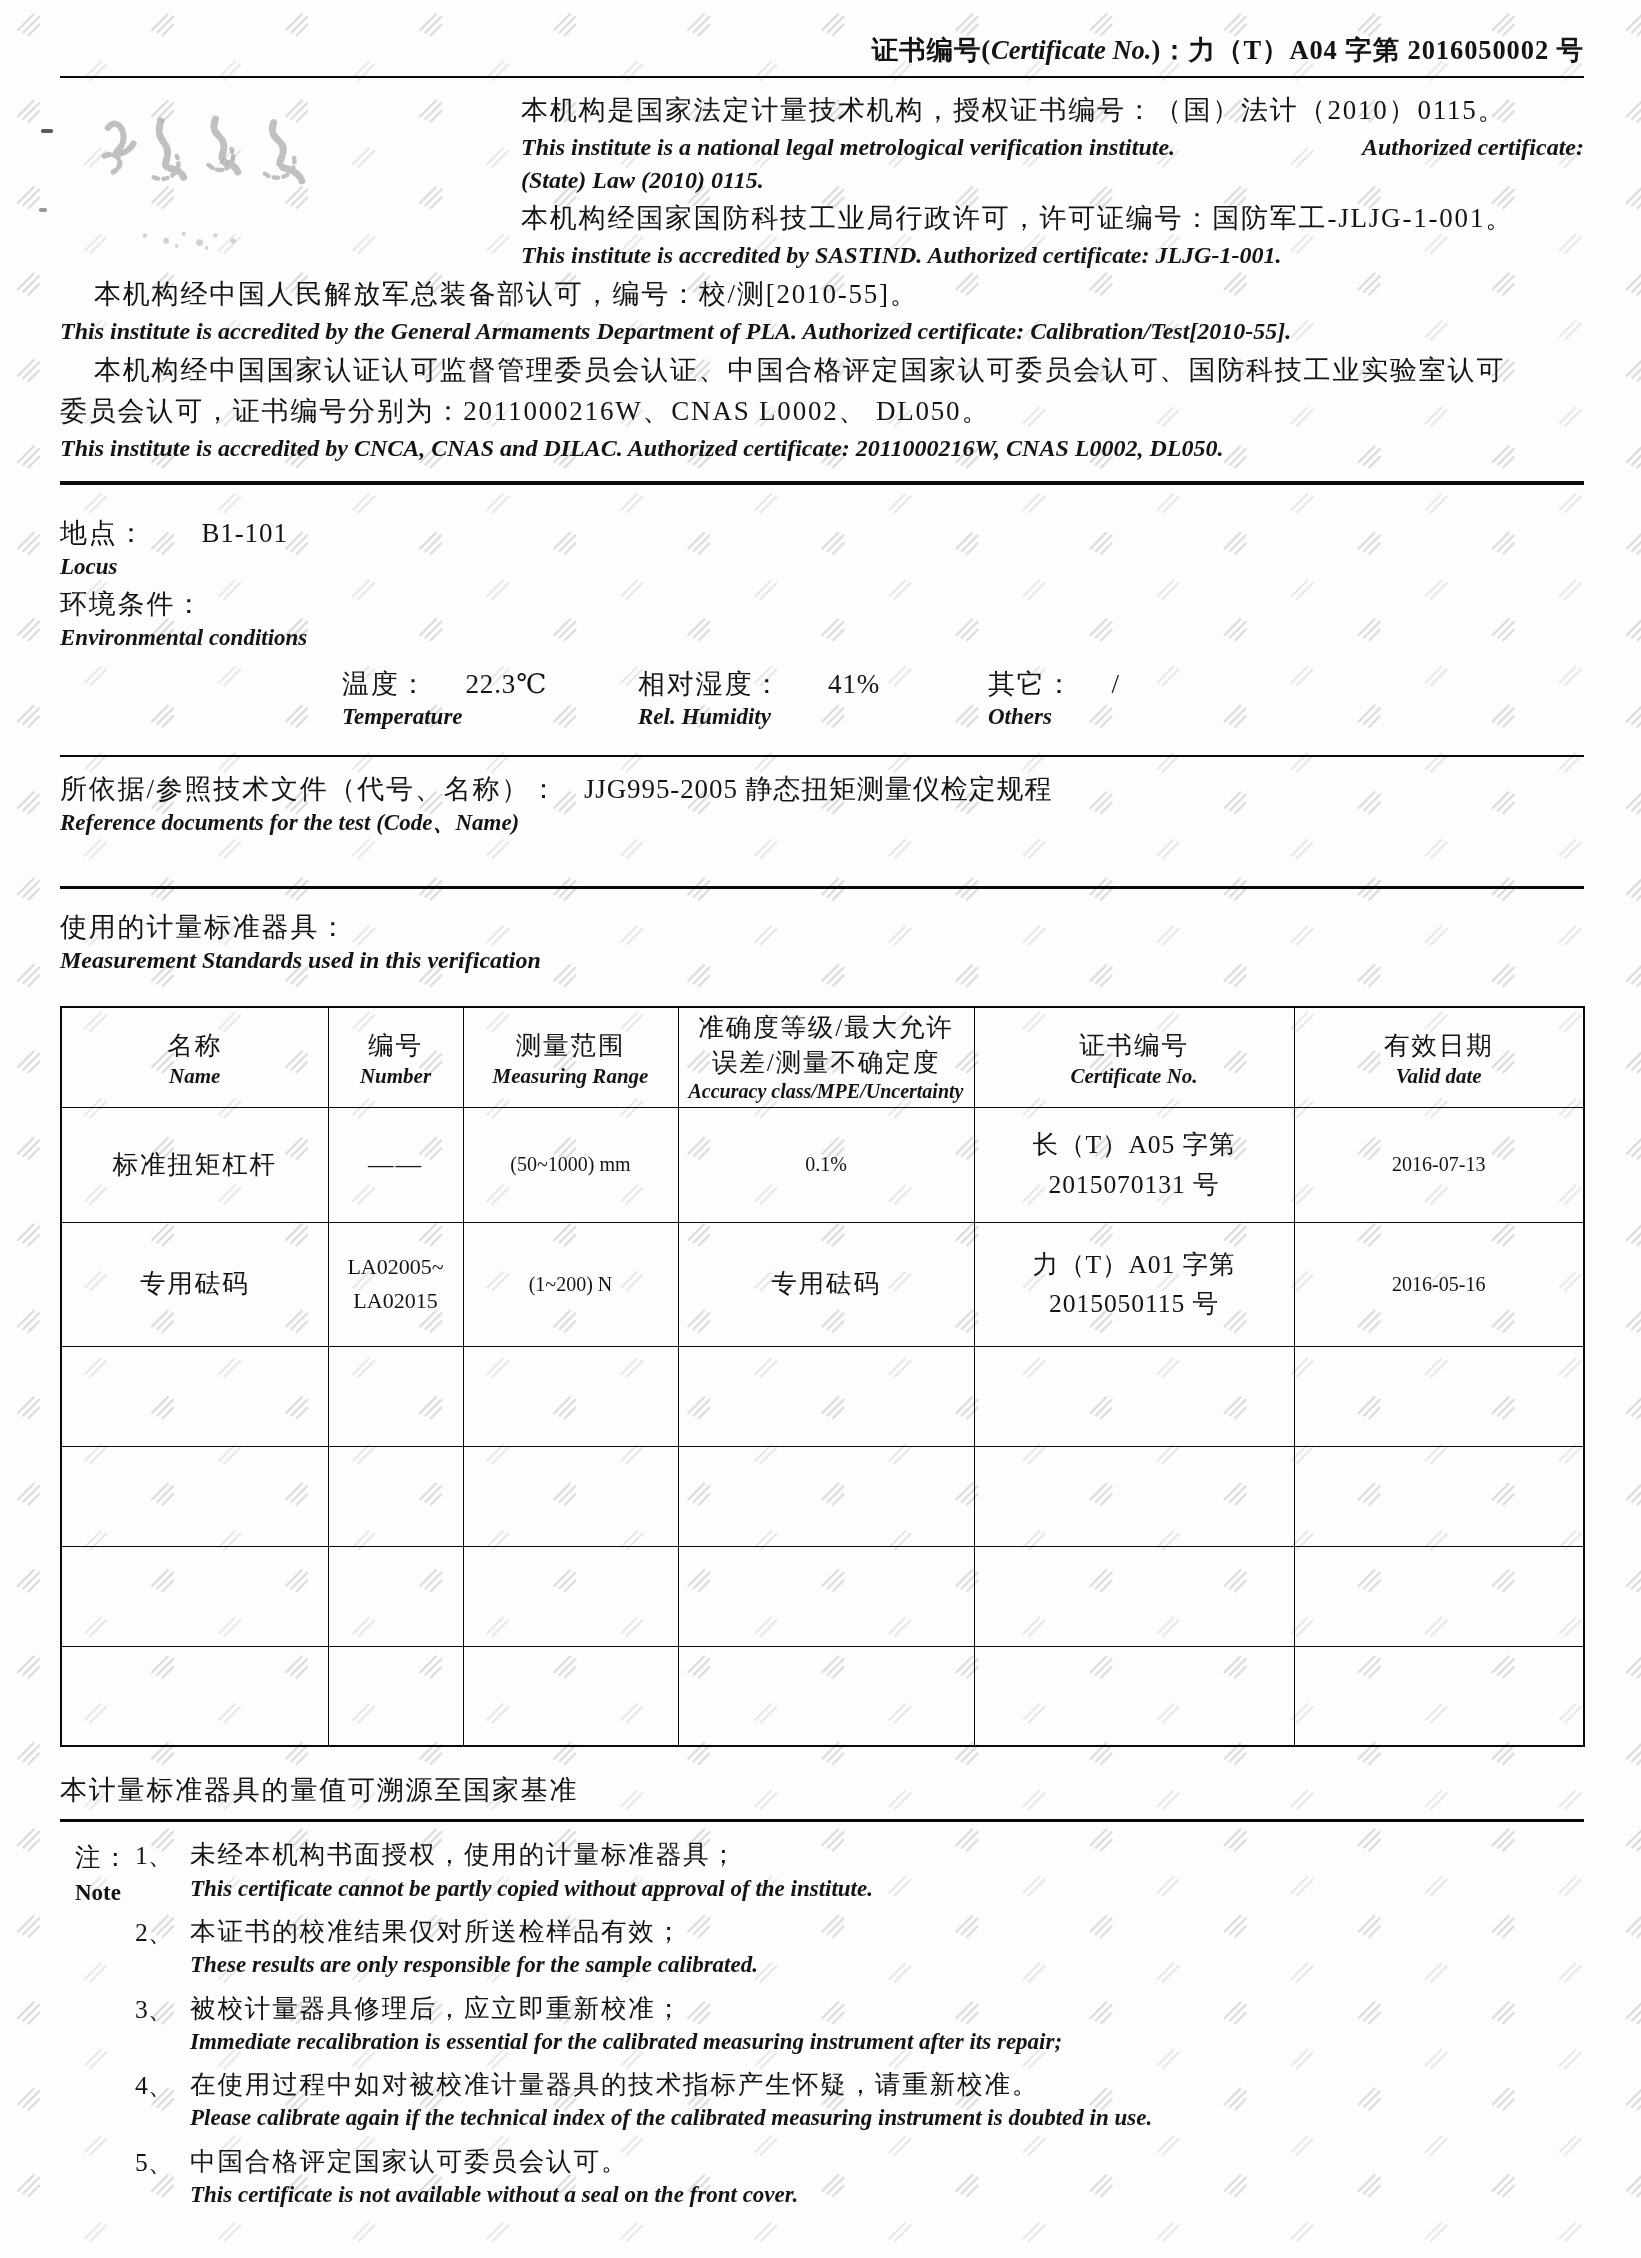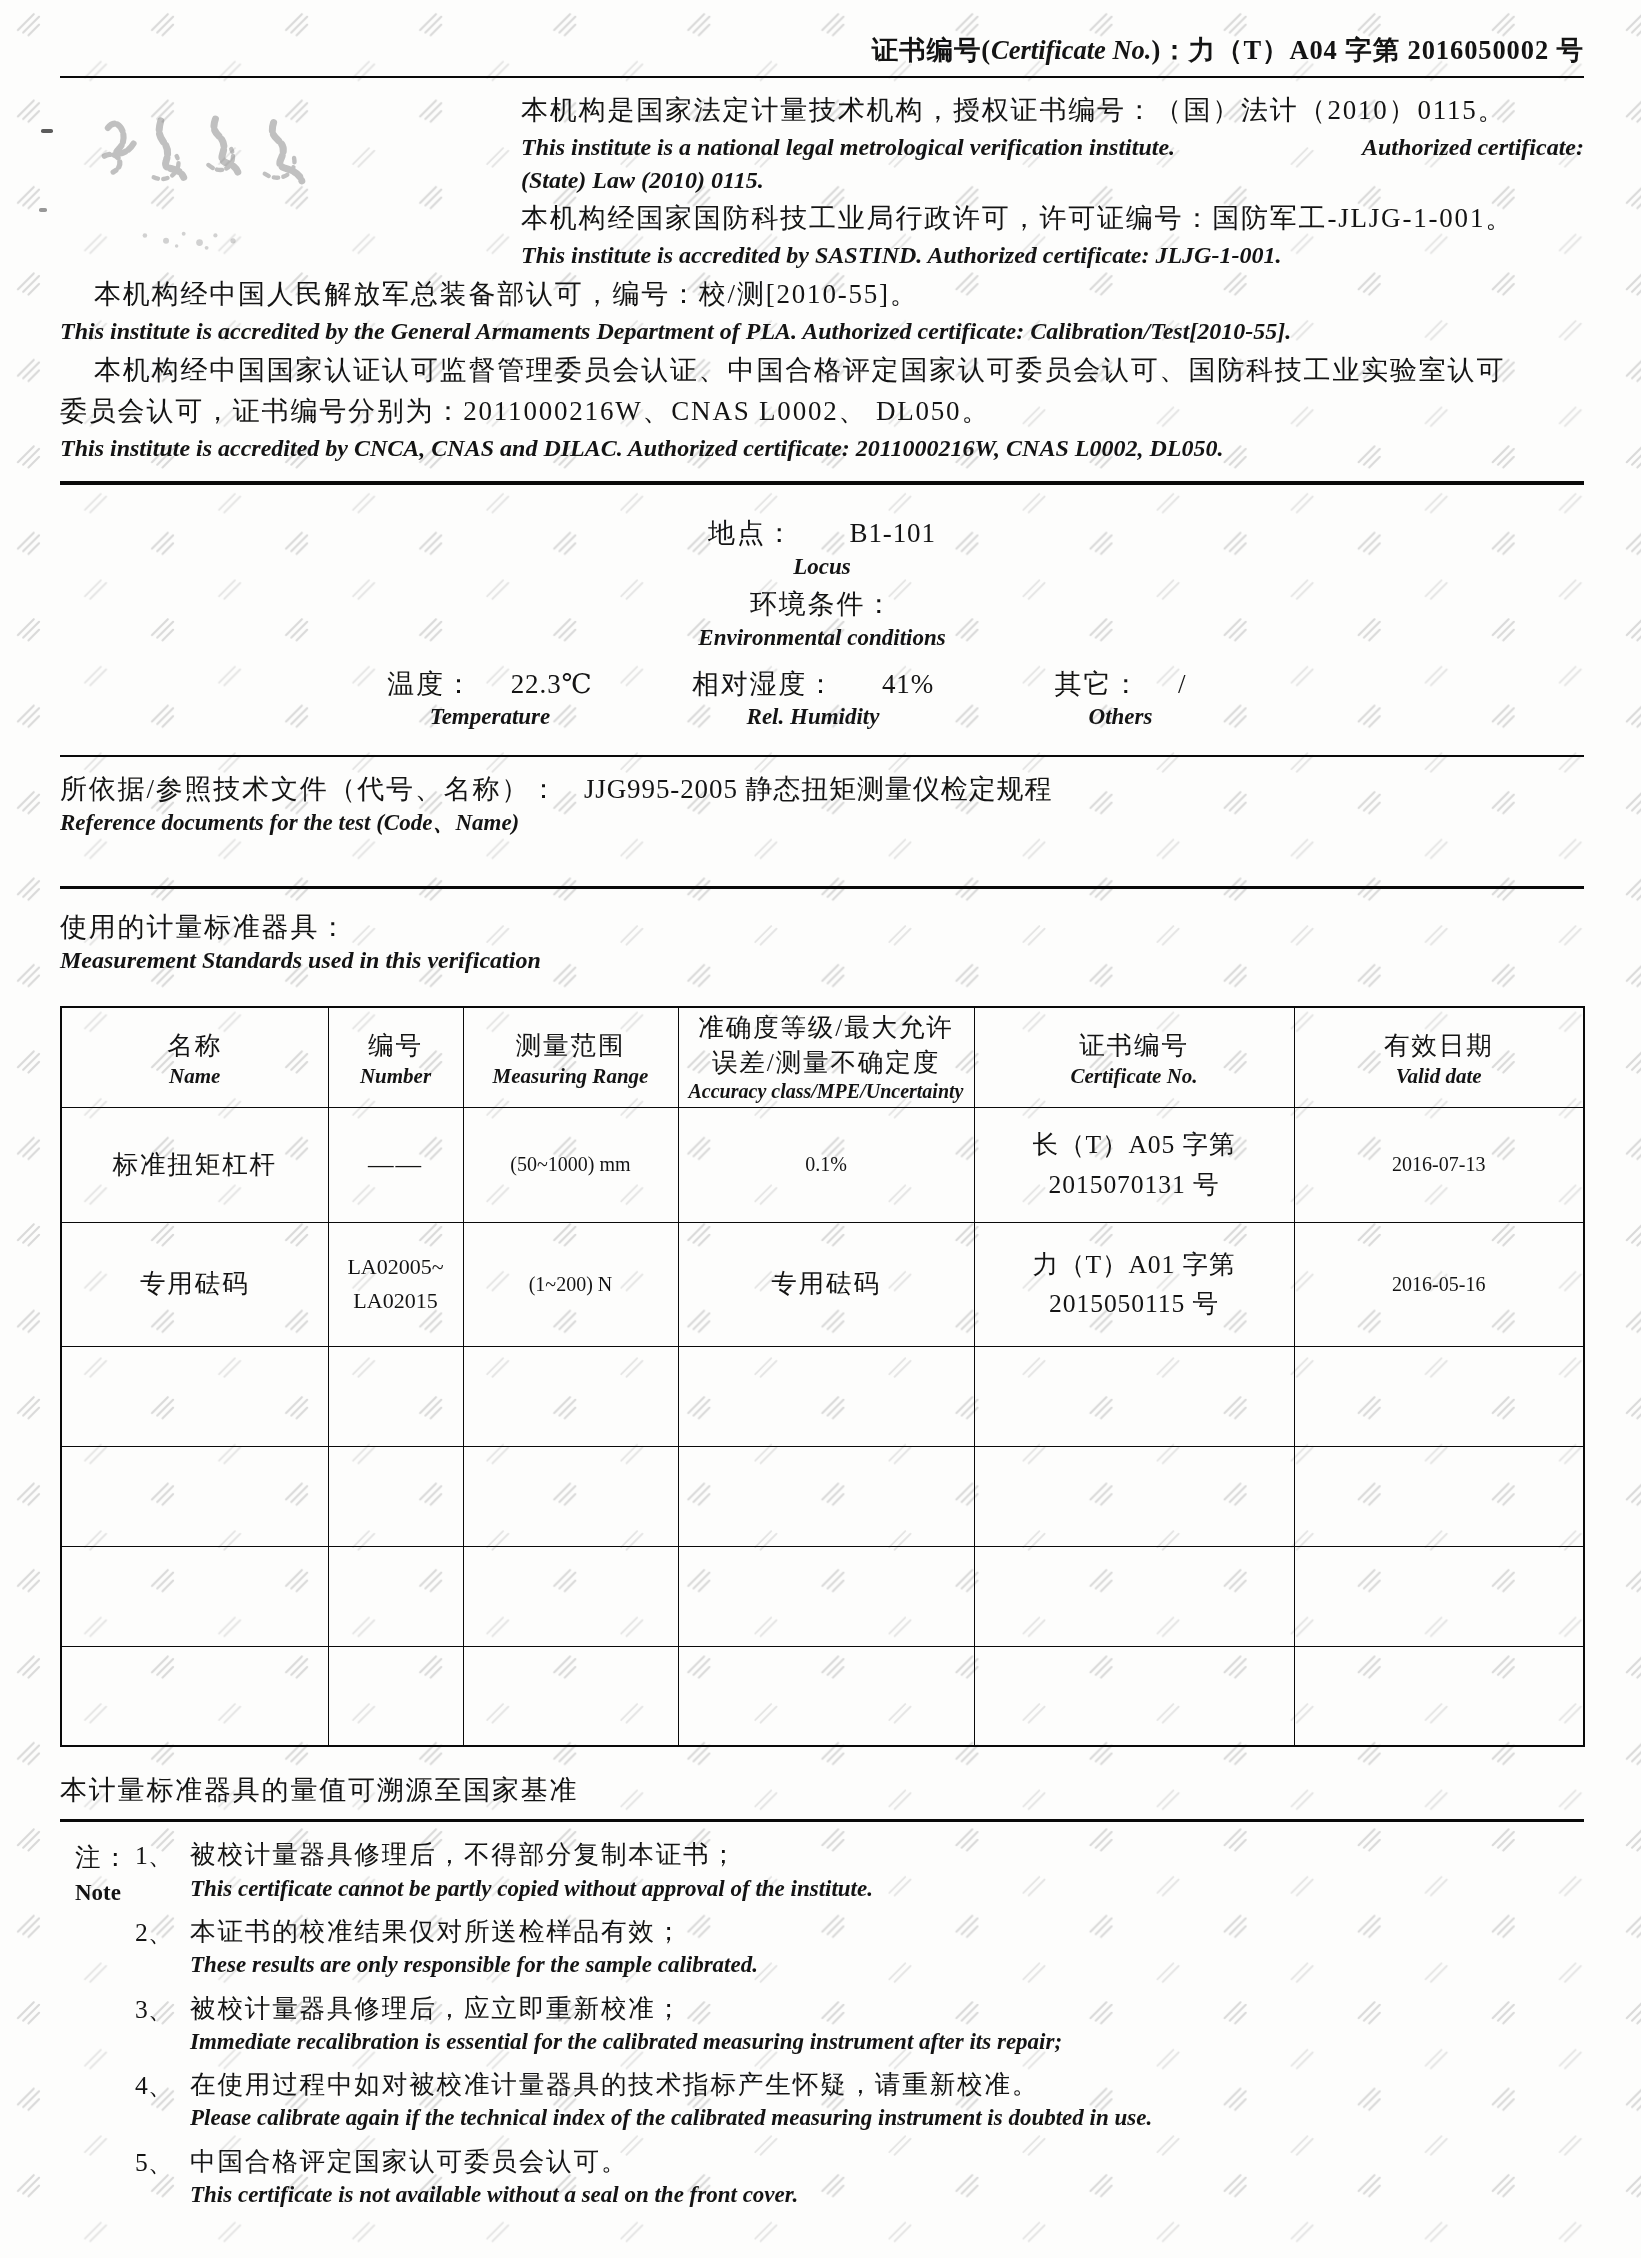--- a/index.html
+++ b/index.html
@@ -158,21 +158,21 @@
     <div class="accr">
       <p class="cn" style="margin-left:34px;">本机构经中国人民解放军总装备部认可，编号：校/测[2010-55]。</p>
       <p class="en">This institute is accredited by the General Armaments Department of PLA. Authorized certificate: Calibration/Test[2010-55].</p>
       <p class="cn" style="margin-left:34px;">本机构经中国国家认证认可监督管理委员会认证、中国合格评定国家认可委员会认可、国防科技工业实验室认可</p>
       <p class="cn">委员会认可，证书编号分别为：2011000216W、CNAS L0002、 DL050。</p>
       <p class="en">This institute is accredited by CNCA, CNAS and DILAC. Authorized certificate: 2011000216W, CNAS L0002, DL050.</p>
     </div>
 
     <hr class="rule thick r2">
 
-    <div class="sec" style="margin-top:30px;text-align:center;">
+    <div class="sec" style="margin-top:30px;">
       <div class="kv-line">
         <span>地点：</span><span class="val">B1-101</span>
       </div>
       <div class="sub-en">Locus</div>
       <div class="kv-line">环境条件：</div>
       <div class="sub-en">Environmental conditions</div>
 
       <div class="env-row">
         <div class="env-col1">
           <div class="env-cn">
@@ -305,21 +305,21 @@
     <hr class="rule thick r5">
 
     <div class="notes">
       <div class="note-head">
         <div class="cn-lab">注：</div>
         <div class="en-lab">Note</div>
       </div>
 
       <div class="note-item">
         <span class="num">1、</span>
-        <div class="note-cn">被校计量器具修理后，不得部分复制本证书；</div>
+        <div class="note-cn">未经本机构书面授权，使用的计量标准器具；</div>
         <div class="note-en">This certificate cannot be partly copied without approval of the institute.</div>
       </div>
       <div class="note-item">
         <span class="num">2、</span>
         <div class="note-cn">本证书的校准结果仅对所送检样品有效；</div>
         <div class="note-en">These results are only responsible for the sample calibrated.</div>
       </div>
       <div class="note-item">
         <span class="num">3、</span>
         <div class="note-cn">被校计量器具修理后，应立即重新校准；</div>

